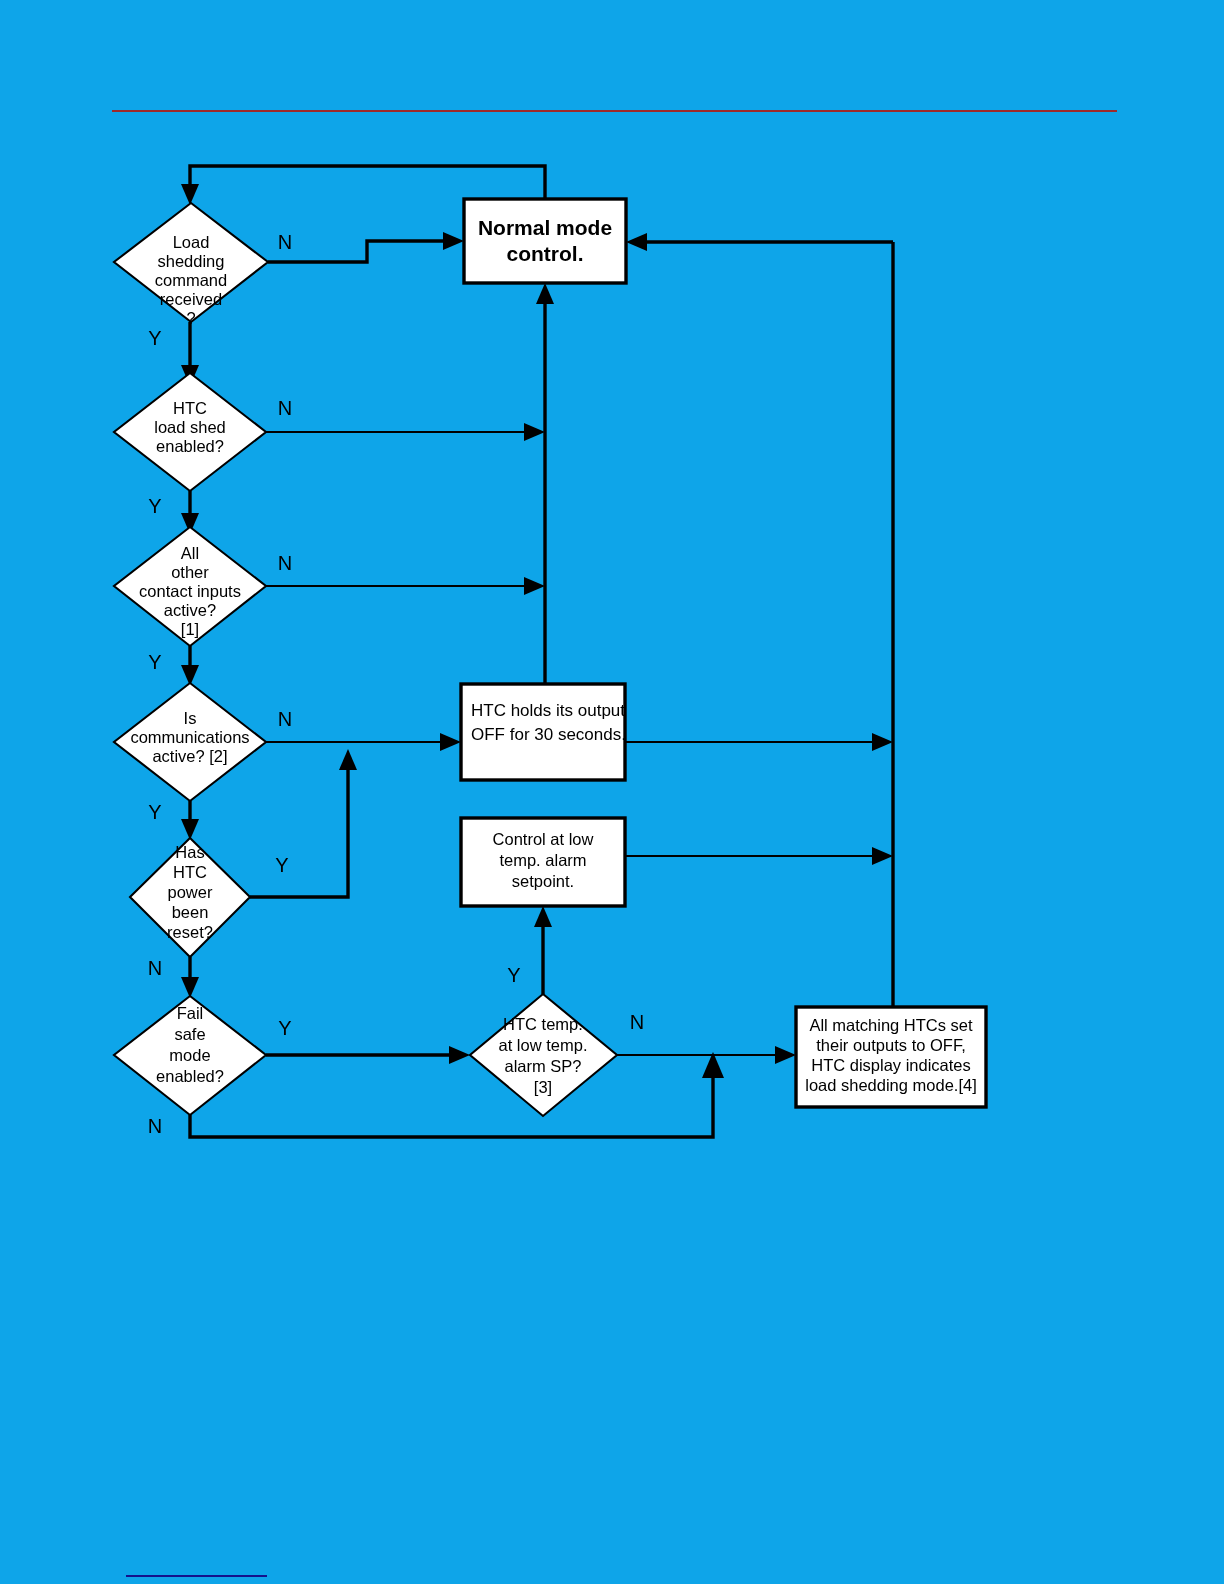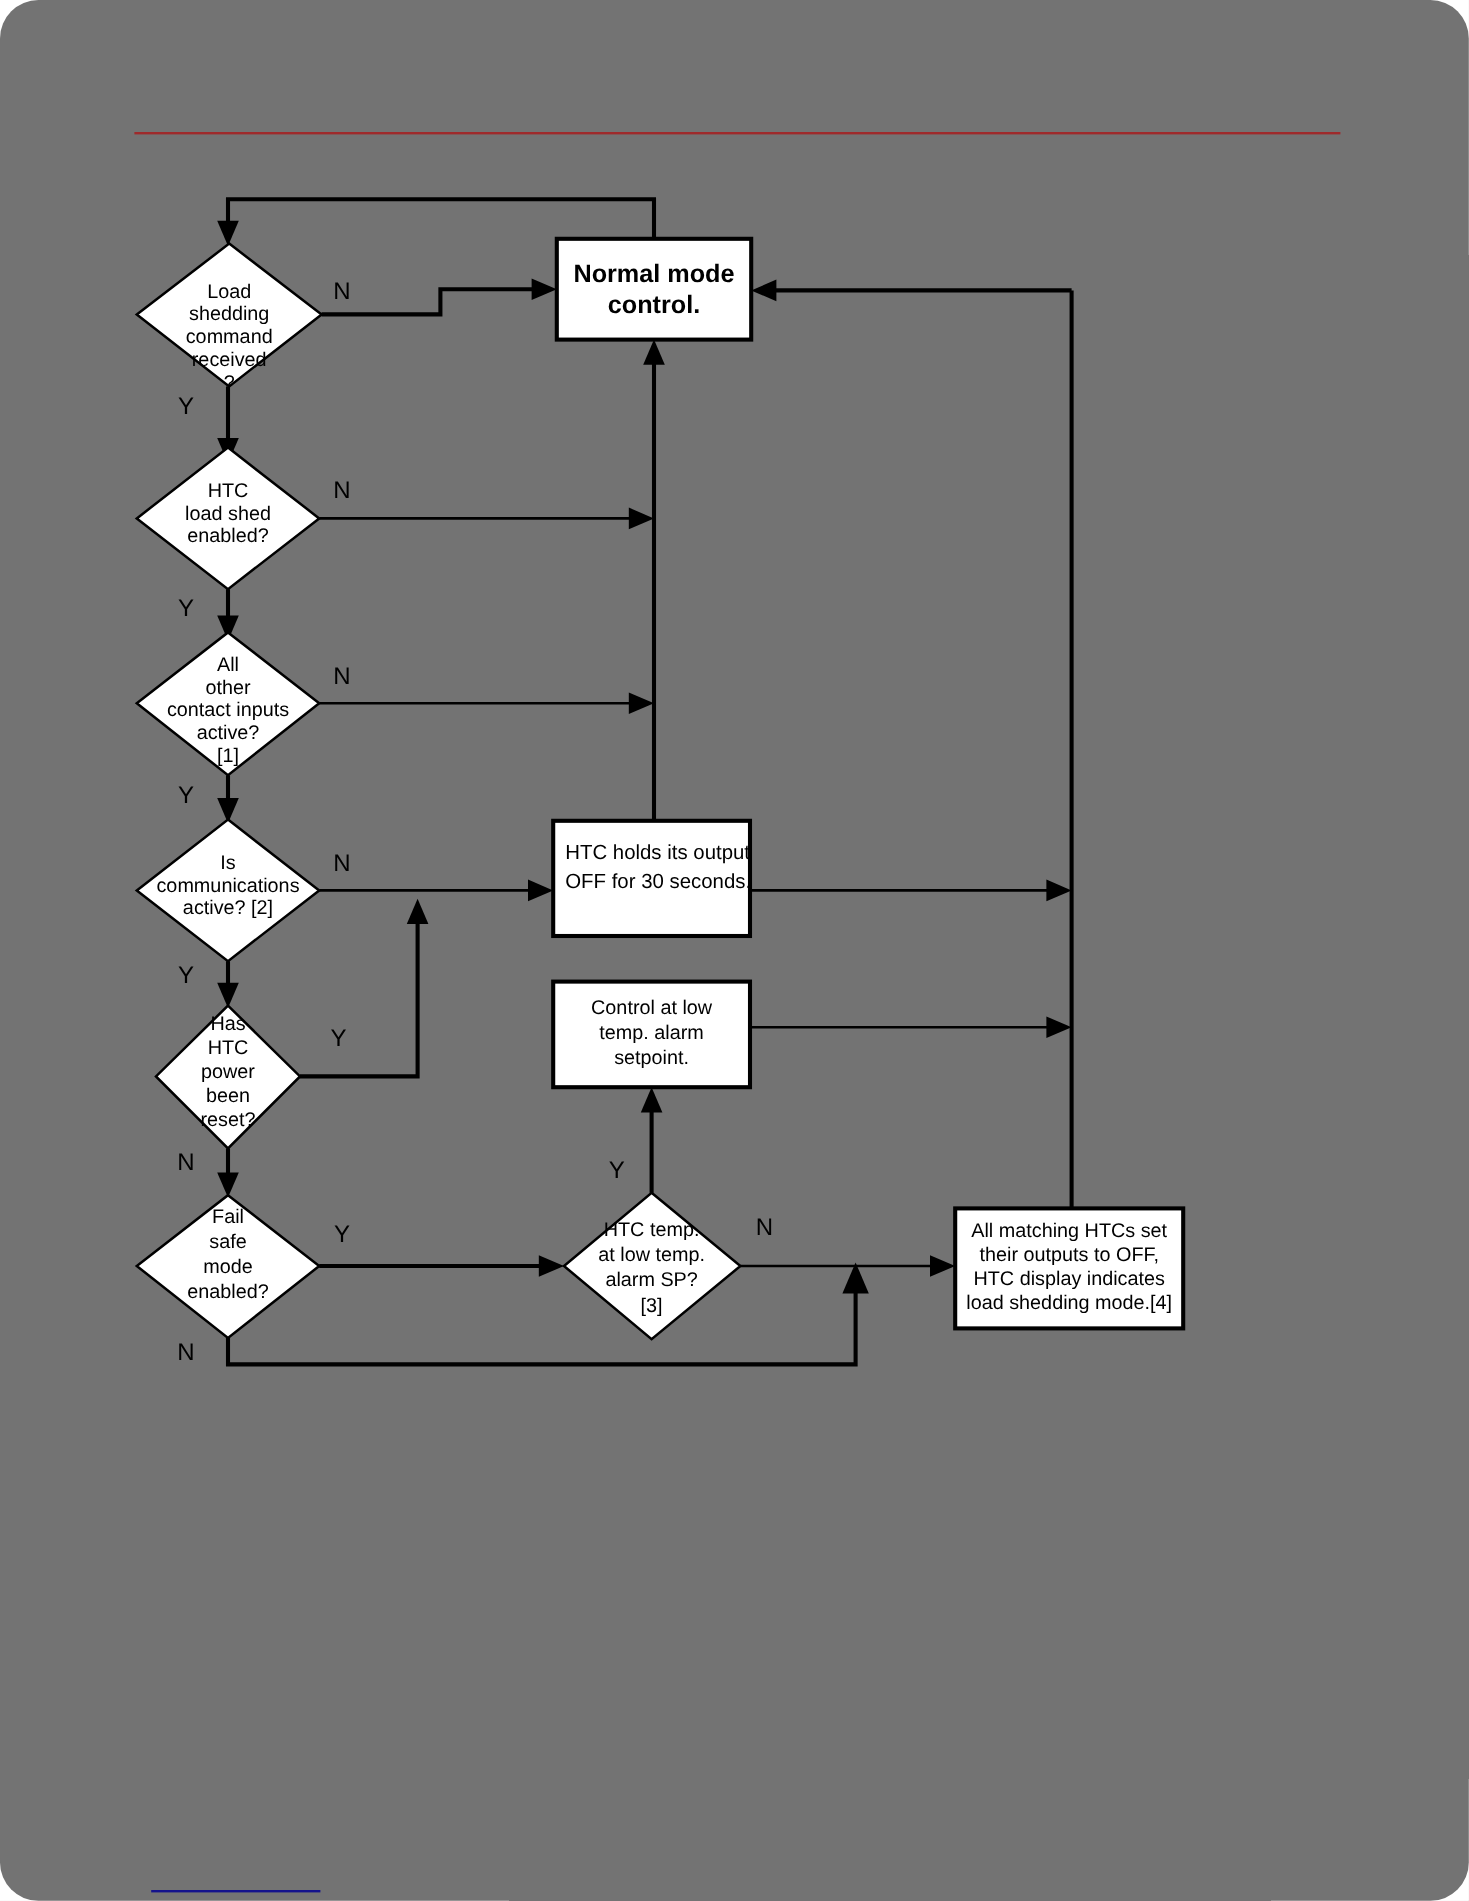--- a/index.html
+++ b/index.html
@@ -10,22 +10,21 @@
   body {
     width: 1224px;
     height: 1584px;
     position: relative;
     font-family: "Liberation Sans", sans-serif;
     overflow: hidden;
   }
   #page {
     position: absolute;
     inset: 0;
-    background: #737373;
-    border-radius: 32px;
+    background: #0ea5e9;
   }
   #flow {
     position: absolute;
     left: 0;
     top: 0;
     width: 1224px;
     height: 1584px;
   }
   .hrule-top {
     position: absolute;

